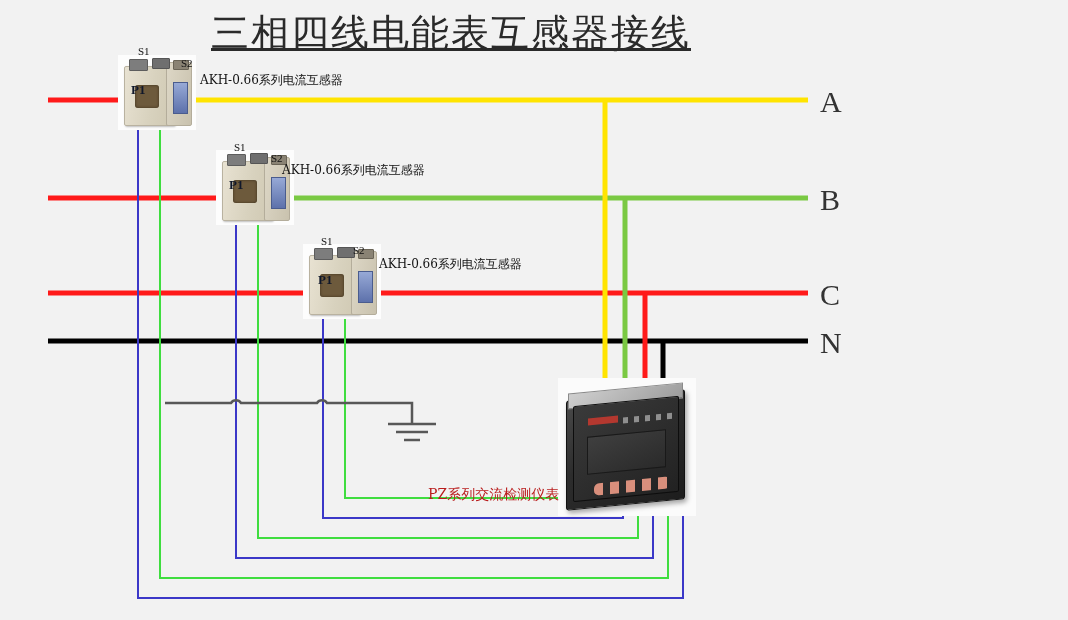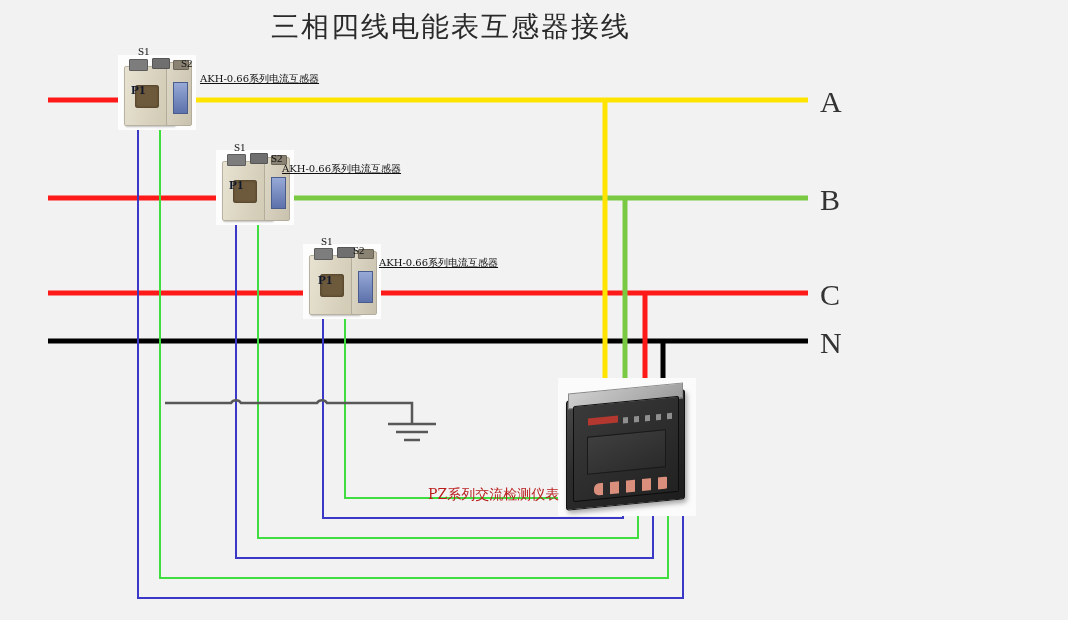--- a/index.html
+++ b/index.html
@@ -1,25 +1,25 @@
 <!DOCTYPE html>
 <html><head>
 <meta charset="utf-8">
 <style>
   html,body{margin:0;padding:0;background:#f2f2f2;}
   body{width:1068px;height:620px;overflow:hidden;
        font-family:"Liberation Serif","DejaVu Serif",serif;}
   #stage{position:relative;width:1068px;height:620px;background:#f2f2f2;}
   .title{position:absolute;left:0;top:8px;width:902px;text-align:center;
-         font-size:28px;color:#2a2a2a;letter-spacing:2px;
-         font-family:"DejaVu Serif","Liberation Serif",serif;}
+         font-size:38px;color:#2a2a2a;letter-spacing:2px;
+         font-family:"DejaVu Serif","Liberation Serif",serif;text-decoration:underline;}
   .ph-label{position:absolute;font-size:30px;color:#333;
             font-family:"Liberation Serif",serif;}
-  .ct-label{position:absolute;font-size:10px;color:#111;white-space:nowrap;
-            font-family:"DejaVu Serif","Liberation Serif",serif;text-decoration:underline;}
+  .ct-label{position:absolute;font-size:12px;color:#111;white-space:nowrap;
+            font-family:"DejaVu Serif","Liberation Serif",serif;}
   .meter-label{position:absolute;font-size:14px;color:#b91c1c;white-space:nowrap;
             font-family:"DejaVu Serif","Liberation Serif",serif;}
   .term{position:absolute;font-size:11px;color:#111;font-weight:normal;
         font-family:"Liberation Serif",serif;}
   .p1{position:absolute;font-size:13px;color:#0f172a;font-weight:bold;
       font-family:"Liberation Serif",serif;}
   svg.wires{position:absolute;left:0;top:0;width:1068px;height:620px;}
   .ct{position:absolute;background:#fdfdfd;}
   .ct .body{position:absolute;left:8%;top:14%;width:62%;height:78%;
      background:linear-gradient(100deg,#e8e2d2 0%,#d8d2be 55%,#cfc8b2 100%);

